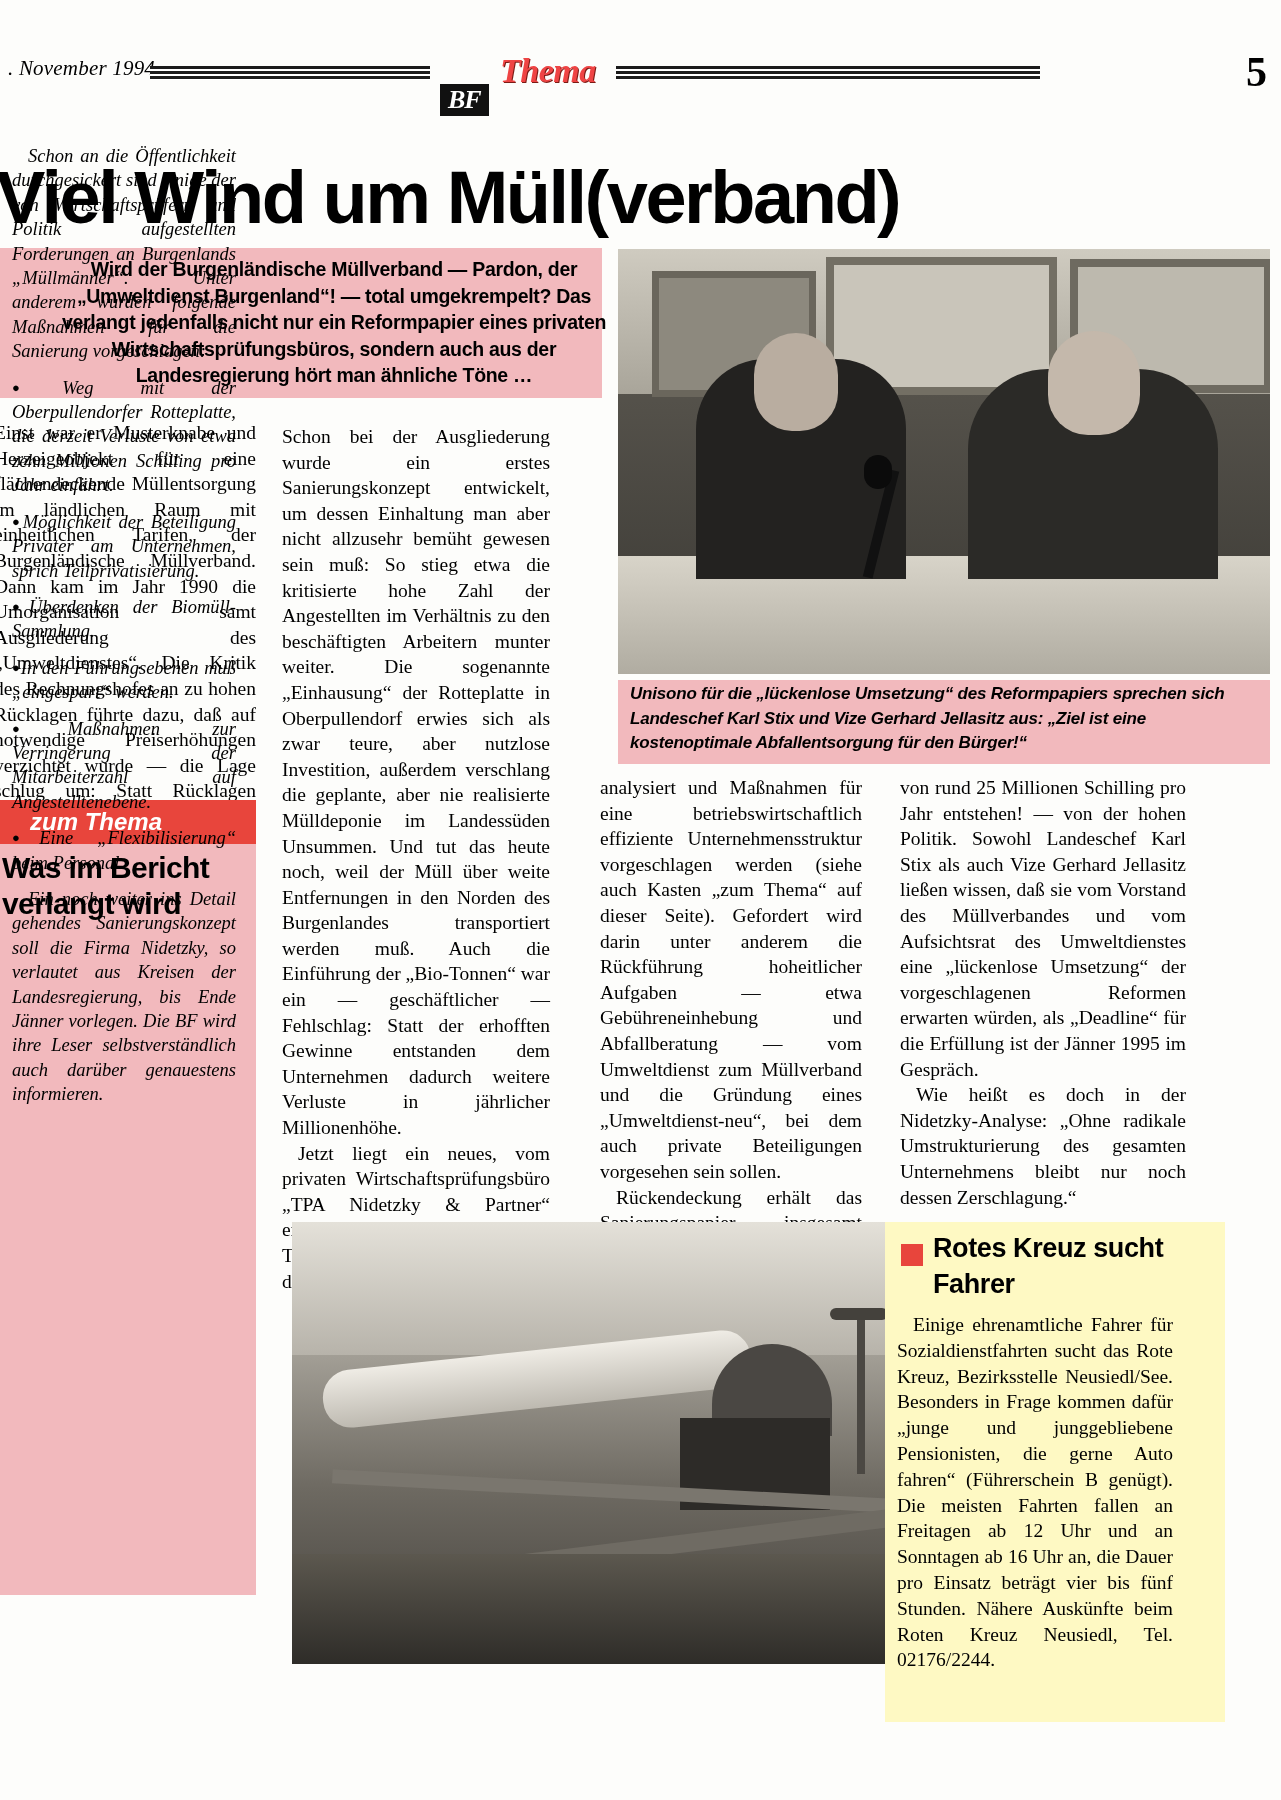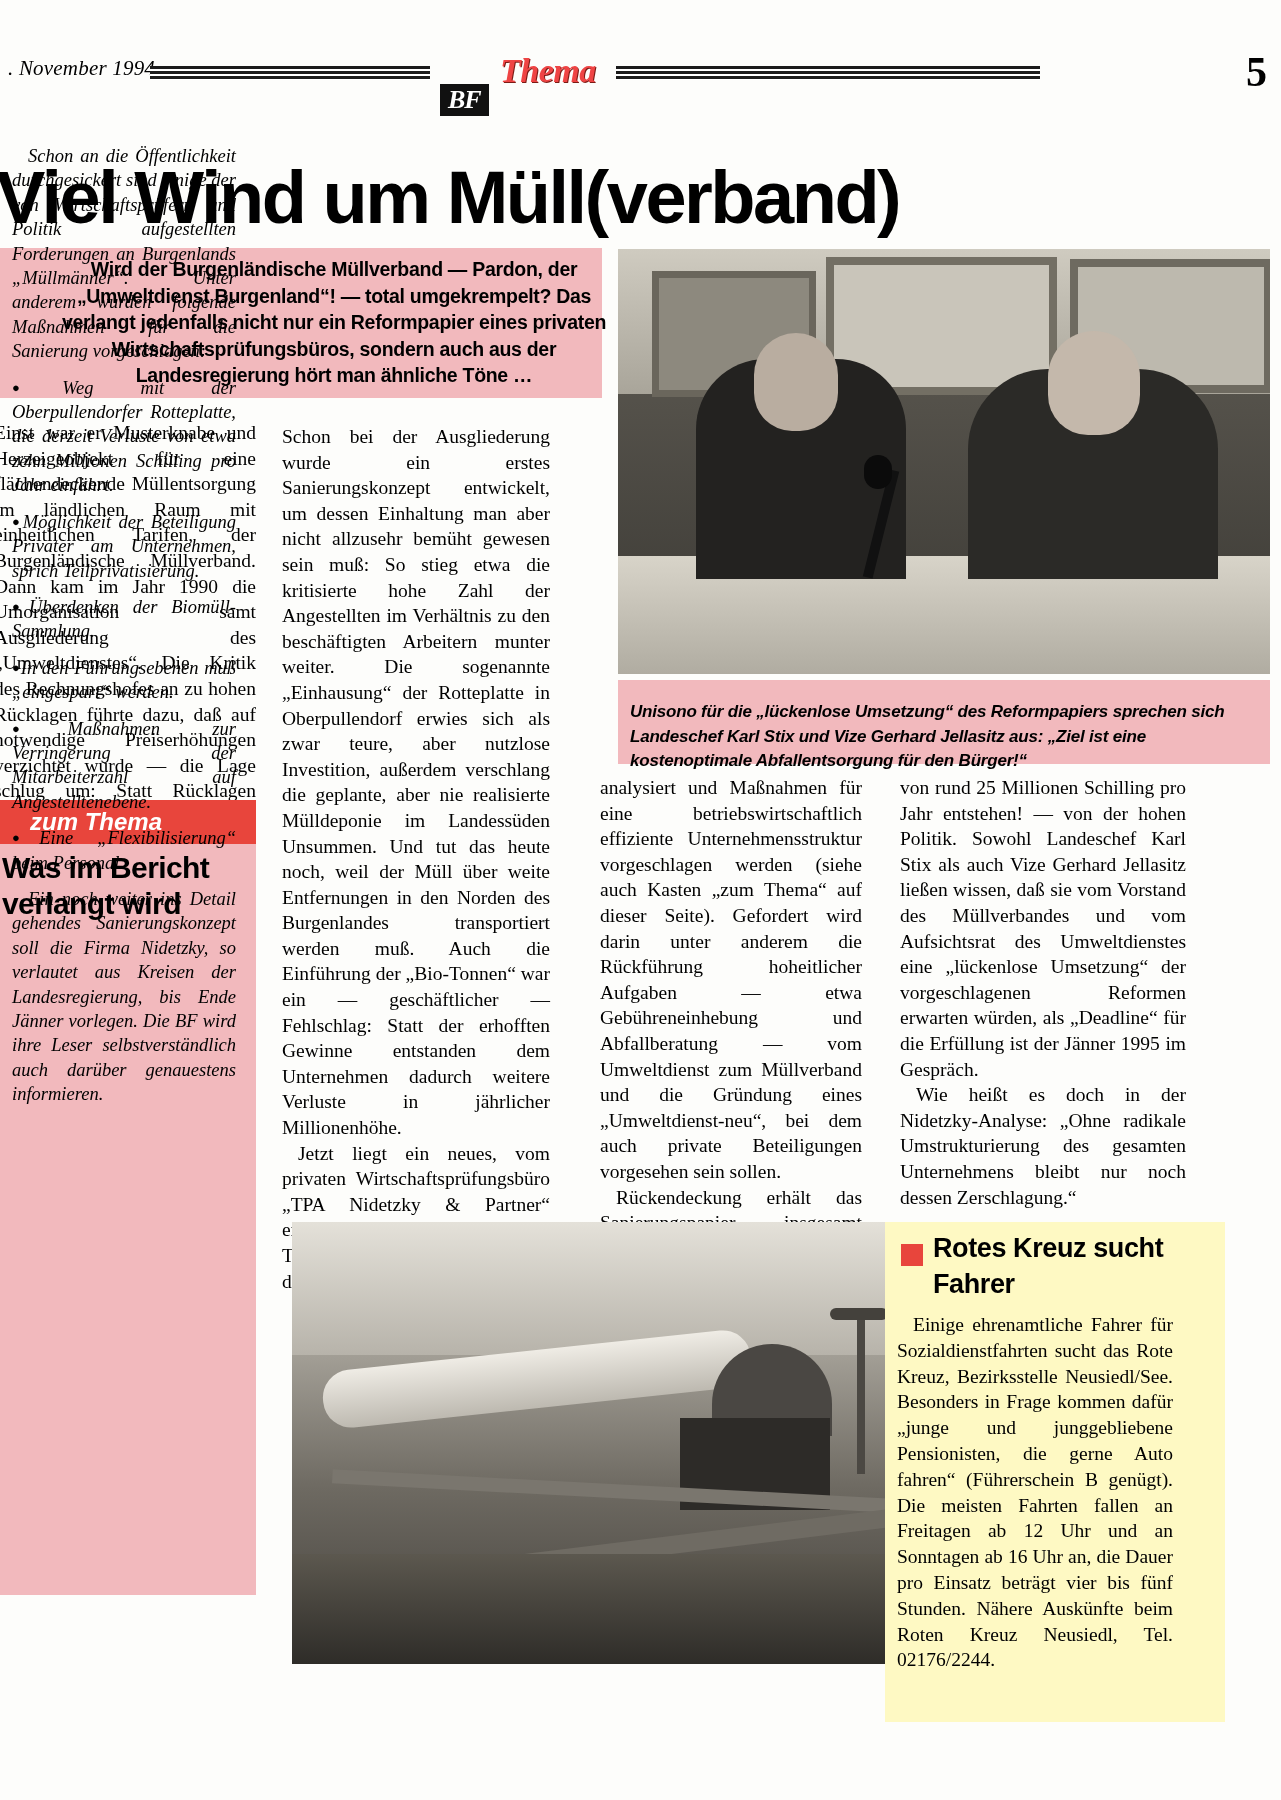--- a/index.html
+++ b/index.html
@@ -175,21 +175,21 @@
 
   
   .caption-top {
     position: absolute;
     left: 618px; top: 680px;
     width: 652px; height: 84px;
     background: #f2b9bd;
   }
   .caption-top p {
     margin: 0;
-    padding: 20px 10px 0 12px;
+    padding: 2px 10px 0 12px;
     font-family: "Liberation Sans", sans-serif;
     font-weight: bold;
     font-style: italic;
     font-size: 17px;
     line-height: 24.5px;
     letter-spacing: -.2px;
   }
 
   
   .col {

